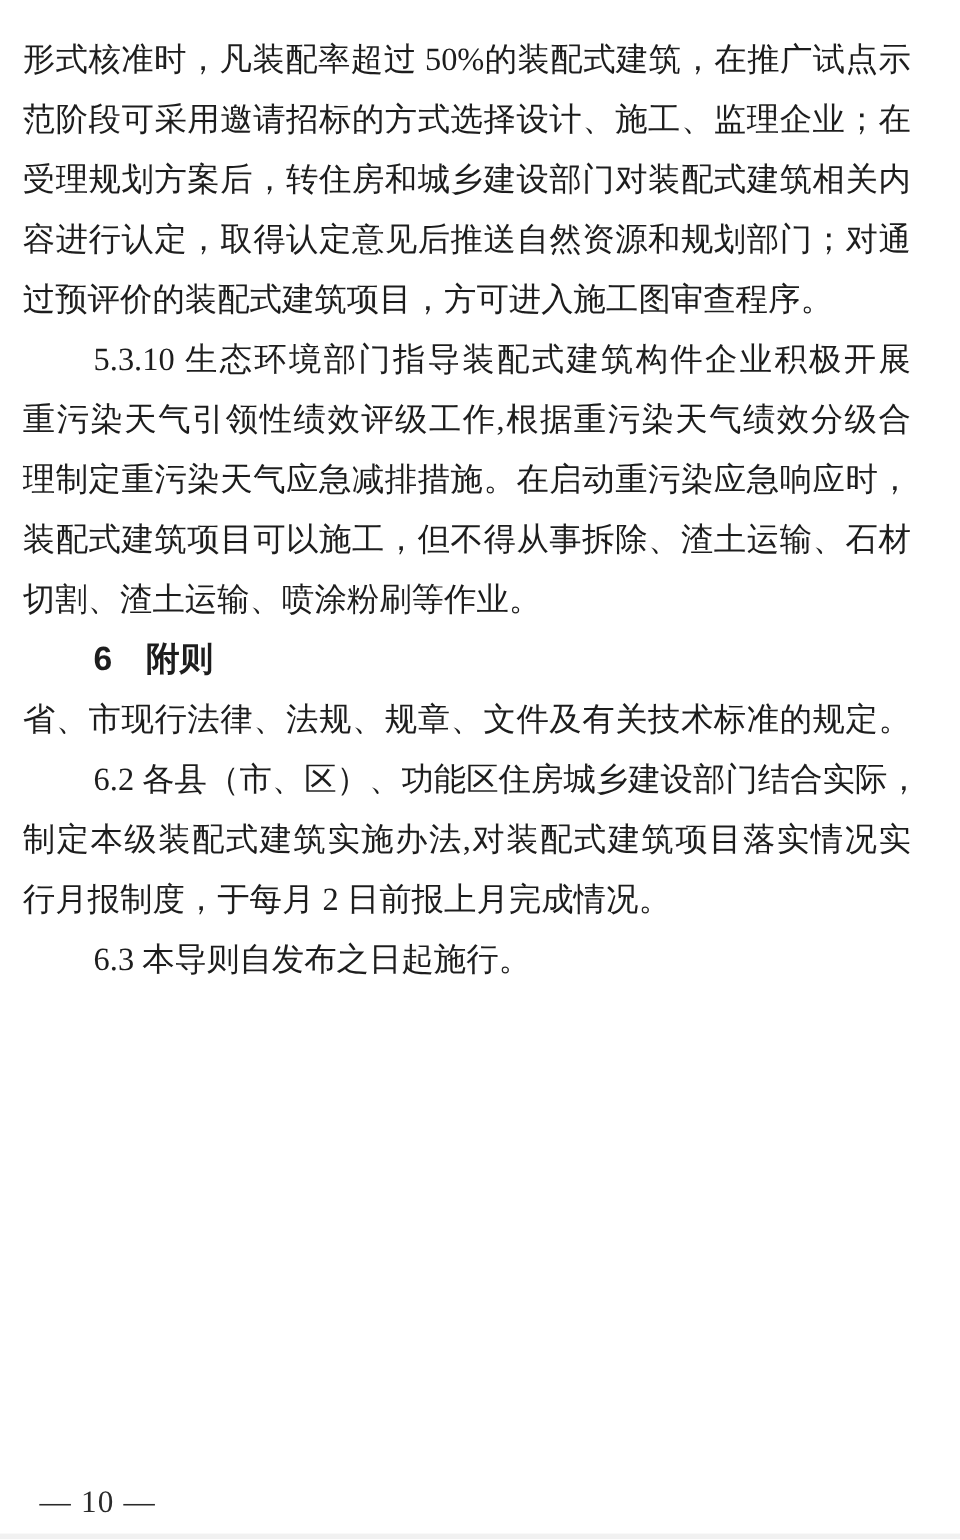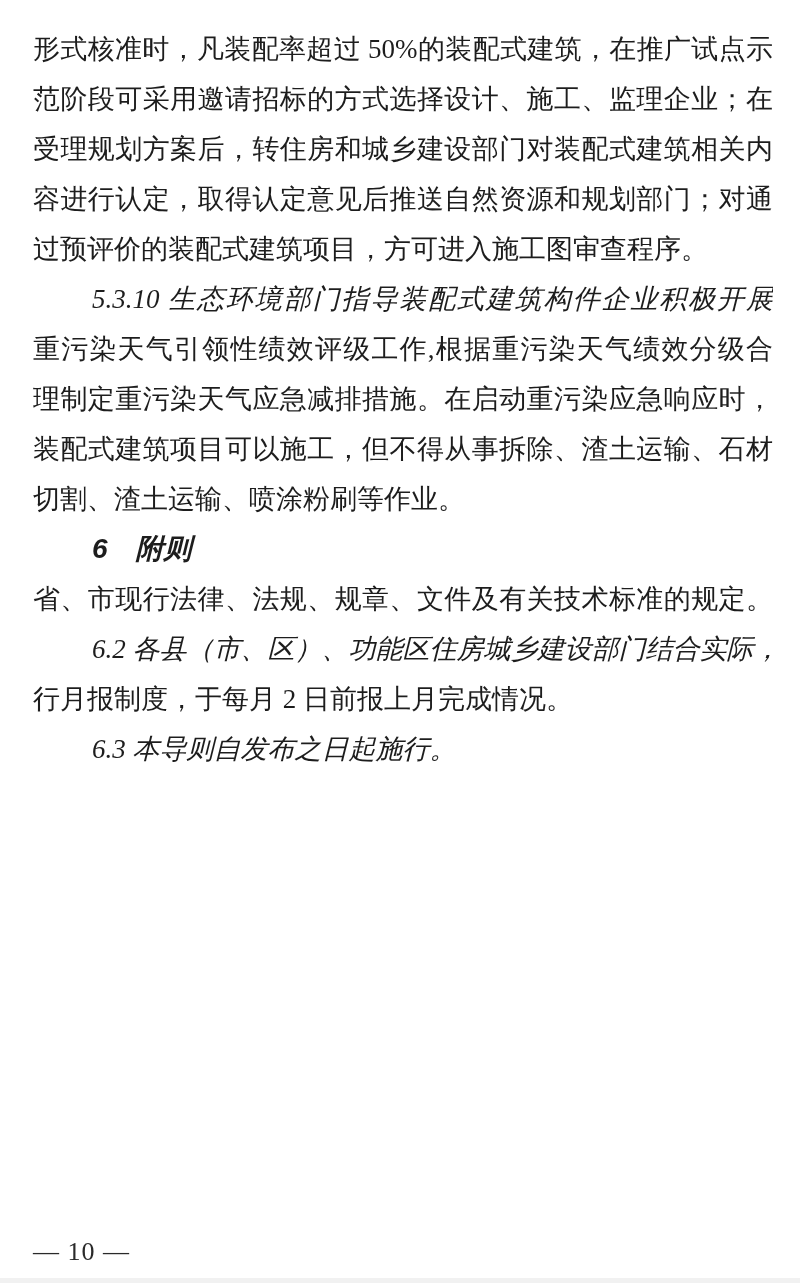--- a/index.html
+++ b/index.html
@@ -12,39 +12,38 @@
     width: 800px;
     height: 1283px;
     background: #ffffff;
     overflow: hidden;
     font-family: "Liberation Serif", "DejaVu Serif", serif;
     color: #1d1d1d;
   }
   .content {
     position: absolute;
     top: 24px;
-    left: 33px;
+    left: 19px;
     width: 740px;
   }
   .line {
     height: 50px;
     line-height: 50px;
     font-size: 27px;
     text-align: justify;
     text-align-last: justify;
     overflow: hidden;
     white-space: nowrap;
   }
   .line.left {
     text-align: right;
     text-align-last: left;
   }
   .line.indent {
     text-indent: 59px;
-    font-style: italic;
   }
   .line.heading {
     font-family: "Liberation Sans", "DejaVu Sans", sans-serif;
     font-weight: bold;
     font-size: 28px;
     text-align: center;
     text-align-last: left;
   }
   .footer {
     position: absolute;
@@ -75,19 +74,20 @@
     <div class="line">容进行认定，取得认定意见后推送自然资源和规划部门；对通</div>
     <div class="line left">过预评价的装配式建筑项目，方可进入施工图审查程序。</div>
     <div class="line indent">5.3.10 生态环境部门指导装配式建筑构件企业积极开展</div>
     <div class="line">重污染天气引领性绩效评级工作,根据重污染天气绩效分级合</div>
     <div class="line">理制定重污染天气应急减排措施。在启动重污染应急响应时，</div>
     <div class="line">装配式建筑项目可以施工，但不得从事拆除、渣土运输、石材</div>
     <div class="line left">切割、渣土运输、喷涂粉刷等作业。</div>
     <div class="line heading indent">6　附则</div>
     <div class="line">省、市现行法律、法规、规章、文件及有关技术标准的规定。</div>
     <div class="line indent">6.2 各县（市、区）、功能区住房城乡建设部门结合实际，</div>
+    <div class="line">制定本级装配式建筑实施办法,对装配式建筑项目落实情况实</div>
     <div class="line left">行月报制度，于每月 2 日前报上月完成情况。</div>
     <div class="line left indent">6.3 本导则自发布之日起施行。</div>
   </div>
 
   <div class="footer">— 10 —</div>
   <div class="bottom-edge"></div>
 </div>
 
 </body></html>

